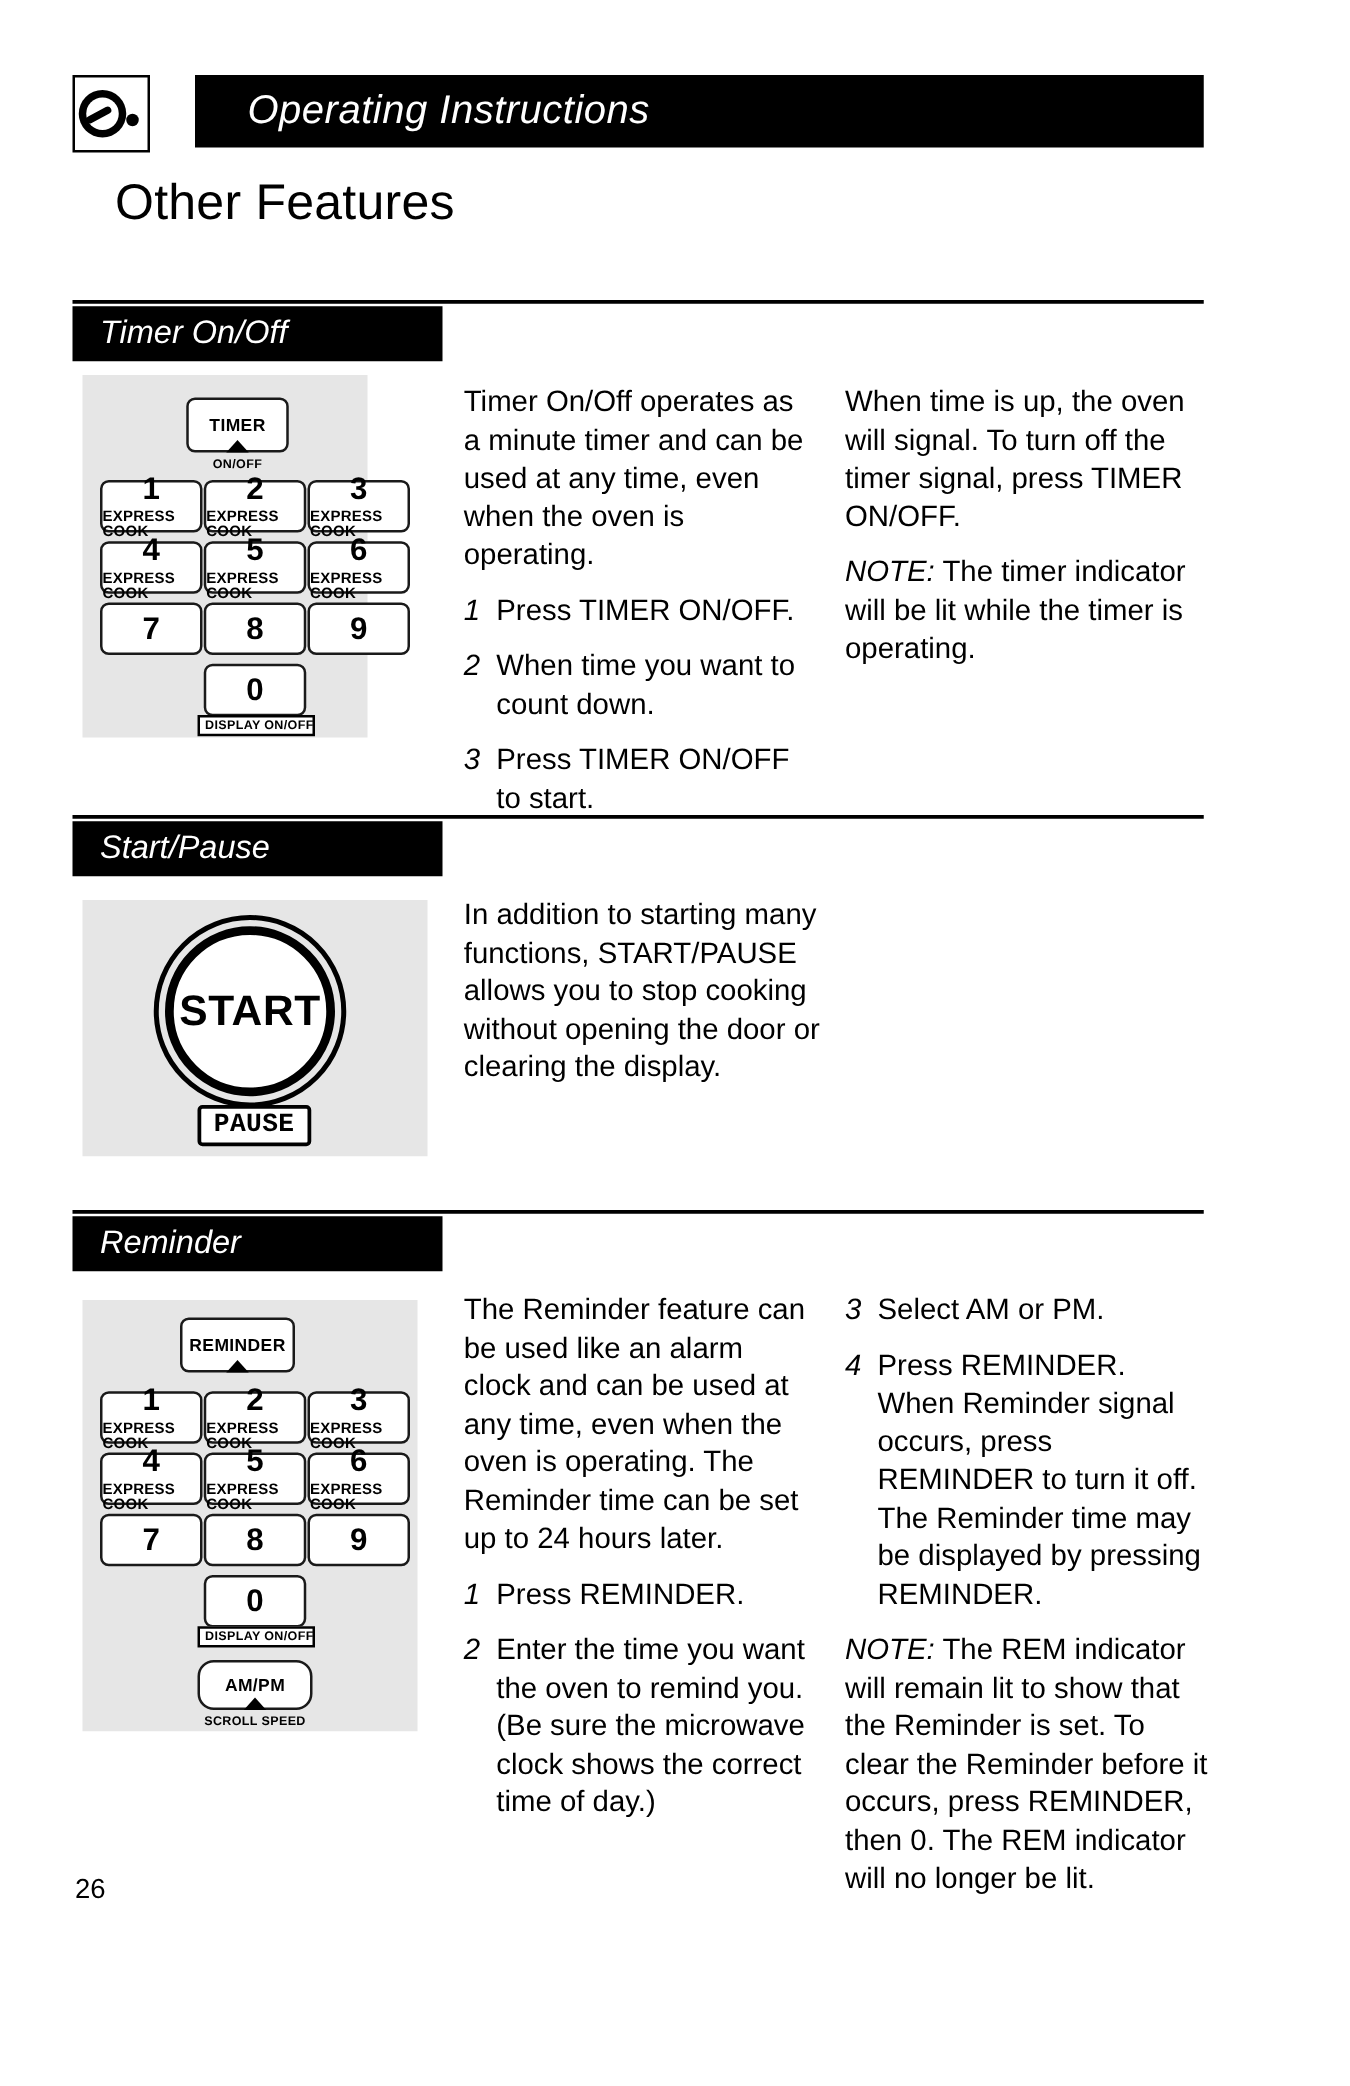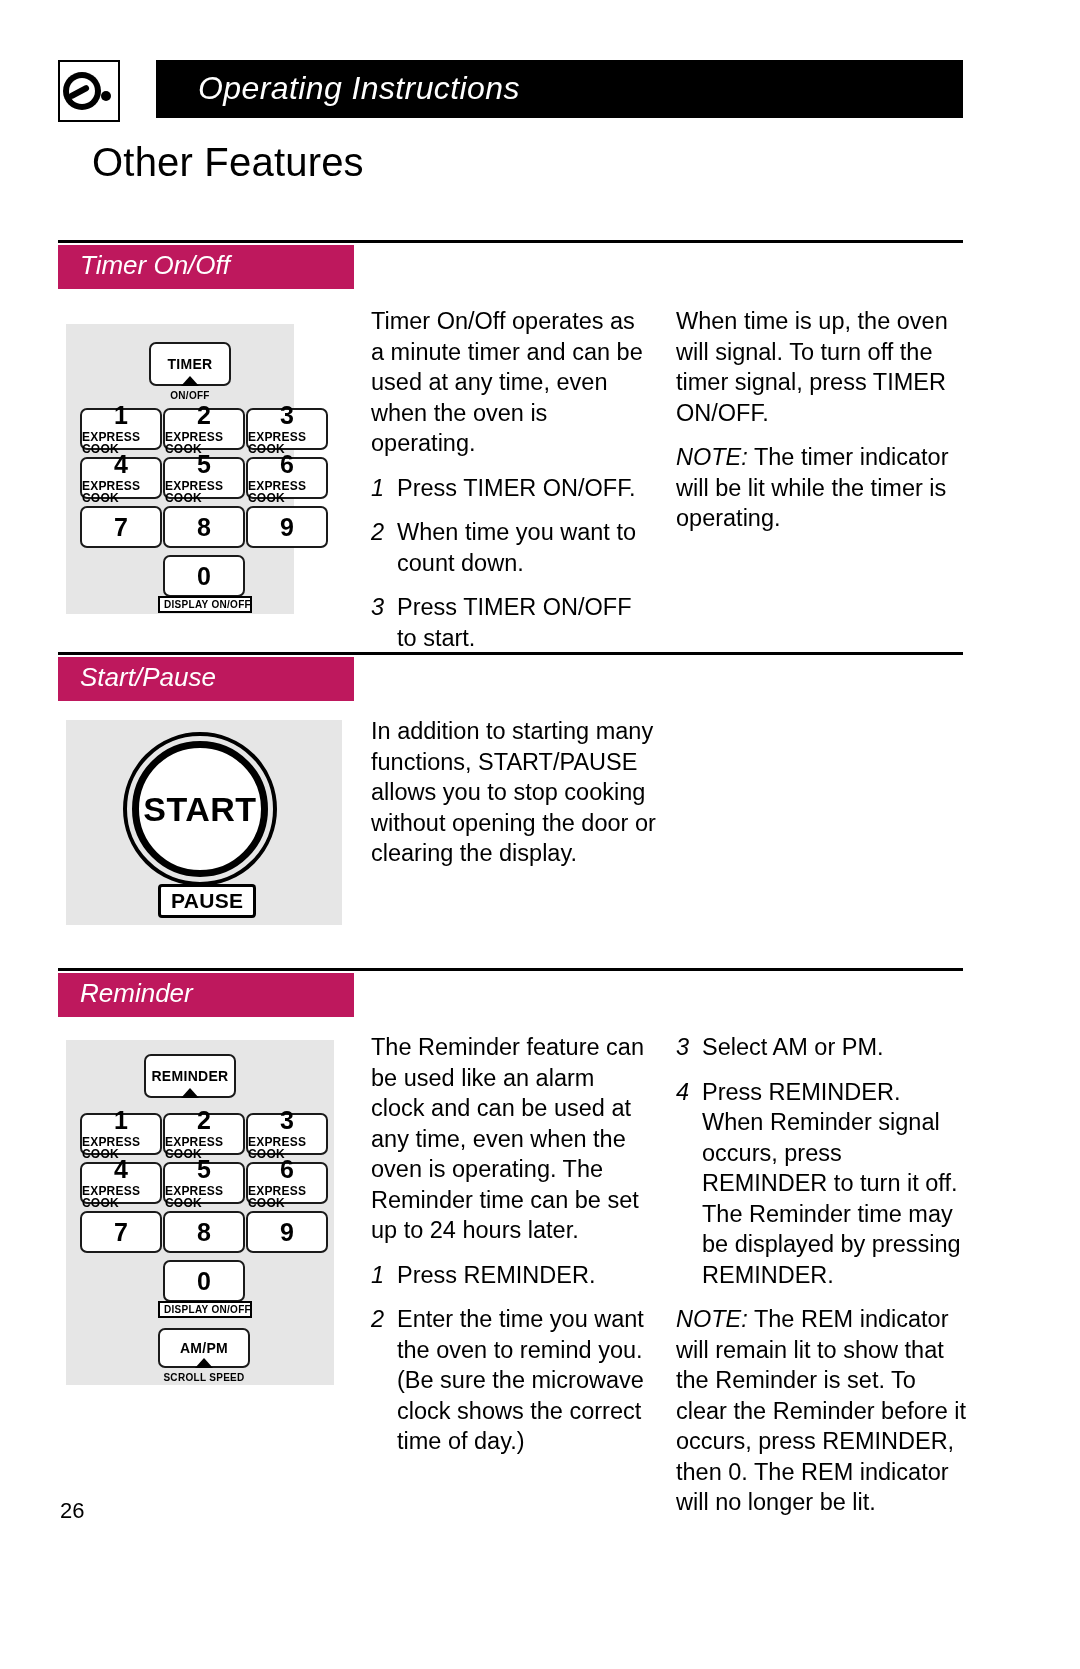--- a/index.html
+++ b/index.html
@@ -76,21 +76,21 @@
     height: 3px;
     background: #000;
     left: 58px;
     width: 905px;
   }
   .section-bar {
     position: absolute;
     left: 58px;
     height: 44px;
     width: 296px;
-    background: #be185d;
+    background: #000000;
   }
   .section-bar-text {
     position: absolute;
     left: 22px;
     top: 50%;
     transform: translateY(-54%);
     color: #ffffff;
     font-style: italic;
     font-size: 26px;
     white-space: nowrap;
@@ -245,21 +245,21 @@
     </div>
   </div>
 
   <div class="page-title">Other Features</div>
 
   <div class="section-rule" style="top:240px;"></div>
   <div class="section-bar" style="top:245px;">
     <div class="section-bar-text">Timer On/Off</div>
   </div>
 
-  <div class="art-panel" style="left:66px; top:324px; width:228px; height:290px;">
+  <div class="art-panel" style="left:66px; top:300px; width:228px; height:290px;">
     <div class="keypad">
 
       <div class="key" style="left:83px; top:18px; width:82px; height:44px;">
         <span class="word">TIMER</span>
         <span class="key-tri"></span>
       </div>
       <div class="underlabel" style="left:83px; top:66px; width:82px;">ON/OFF</div>
 
       <div class="key" style="left:14px; top:84px; width:82px; height:42px;">
         <span class="digit">1</span>
@@ -328,21 +328,21 @@
   <div class="section-rule" style="top:652px;"></div>
   <div class="section-bar" style="top:657px;">
     <div class="section-bar-text">Start/Pause</div>
   </div>
 
   <div class="art-panel" style="left:66px; top:720px; width:276px; height:205px;">
     <div class="start-outer" style="left:57px; top:12px; width:154px; height:154px;"></div>
     <div class="start-inner" style="left:66px; top:21px; width:136px; height:136px;">
       <span>START</span>
     </div>
-    <div class="pause-box" style="left:92px; top:164px;">
+    <div class="pause-box" style="left:92px; top:164px;font-family:Liberation Mono, monospace;">
       <span>PAUSE</span>
     </div>
   </div>
 
   <div class="col" style="left:371px; top:716px; width:285px;">
     <p>In addition to starting many functions, START/PAUSE allows you to stop cooking without opening the door or clearing the display.</p>
   </div>
 
   <div class="section-rule" style="top:968px;"></div>
   <div class="section-bar" style="top:973px;">
@@ -390,21 +390,21 @@
       </div>
       <div class="key" style="left:180px; top:171px; width:82px; height:42px;">
         <span class="digit">9</span>
       </div>
 
       <div class="key" style="left:97px; top:220px; width:82px; height:42px;">
         <span class="digit">0</span>
       </div>
       <div class="underlabel boxed" style="left:92px; top:261px; width:82px;">DISPLAY ON/OFF</div>
 
-      <div class="key" style="left:92px; top:288px; width:92px; height:40px;">
+      <div class="key" style="left:92px; top:288px; width:92px; height:40px;border-radius:13px;">
         <span class="word">AM/PM</span>
         <span class="key-tri"></span>
       </div>
       <div class="underlabel" style="left:92px; top:332px; width:92px;">SCROLL SPEED</div>
     </div>
   </div>
 
   <div class="col" style="left:371px; top:1032px; width:280px;">
     <p>The Reminder feature can be used like an alarm clock and can be used at any time, even when the oven is operating. The Reminder time can be set up to 24 hours later.</p>
     <div class="step">

